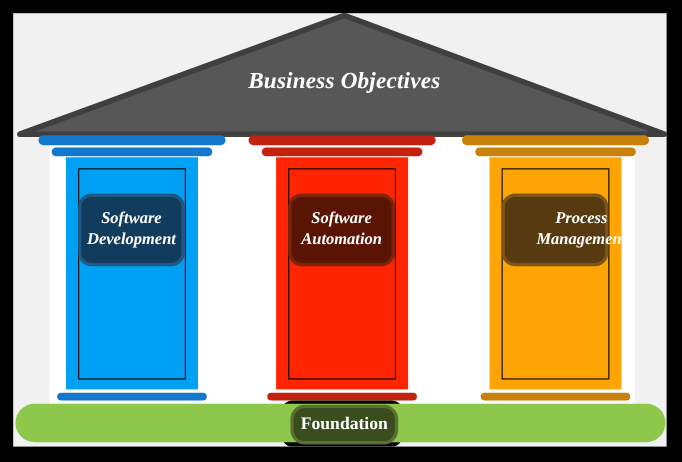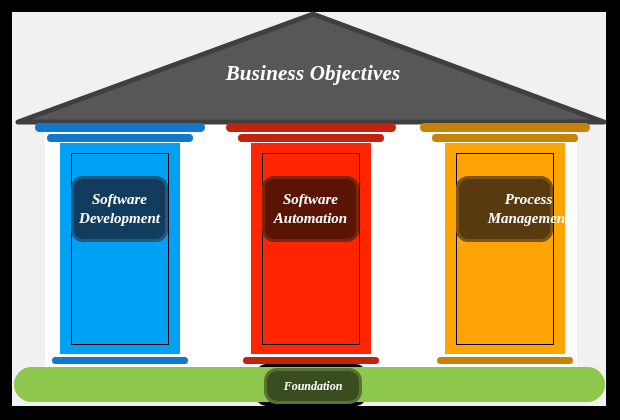--- a/index.html
+++ b/index.html
@@ -34,21 +34,21 @@
     text-align:center;font-size:15px;line-height:19px;
     font-weight:bold;font-style:italic;
   }
   .base-bar{position:absolute;left:17px;top:234px;width:136px;height:7px;border-radius:4px;}
   .fshadow{position:absolute;left:256px;top:364px;width:110px;height:42px;border-radius:10px;}
   .foundation-bar{position:absolute;left:14px;top:367px;width:591px;height:35px;border-radius:18px;}
   .foundation-plate{
     position:absolute;left:264px;top:368px;width:98px;height:36px;
     border-radius:13px;border:3px solid;box-sizing:border-box;
     display:flex;align-items:center;justify-content:center;
-    font-size:12px;font-weight:bold;font-style:italic;
+    font-size:16px;font-weight:bold;
   }
   .txt-white{color:#fff;}
 </style>
 </head>
 <body>
 
 <div class="stage" style="background: rgb(0, 0, 0);">
 
   <div class="canvas-bg" style="background: rgb(241, 241, 241);"></div>
 

